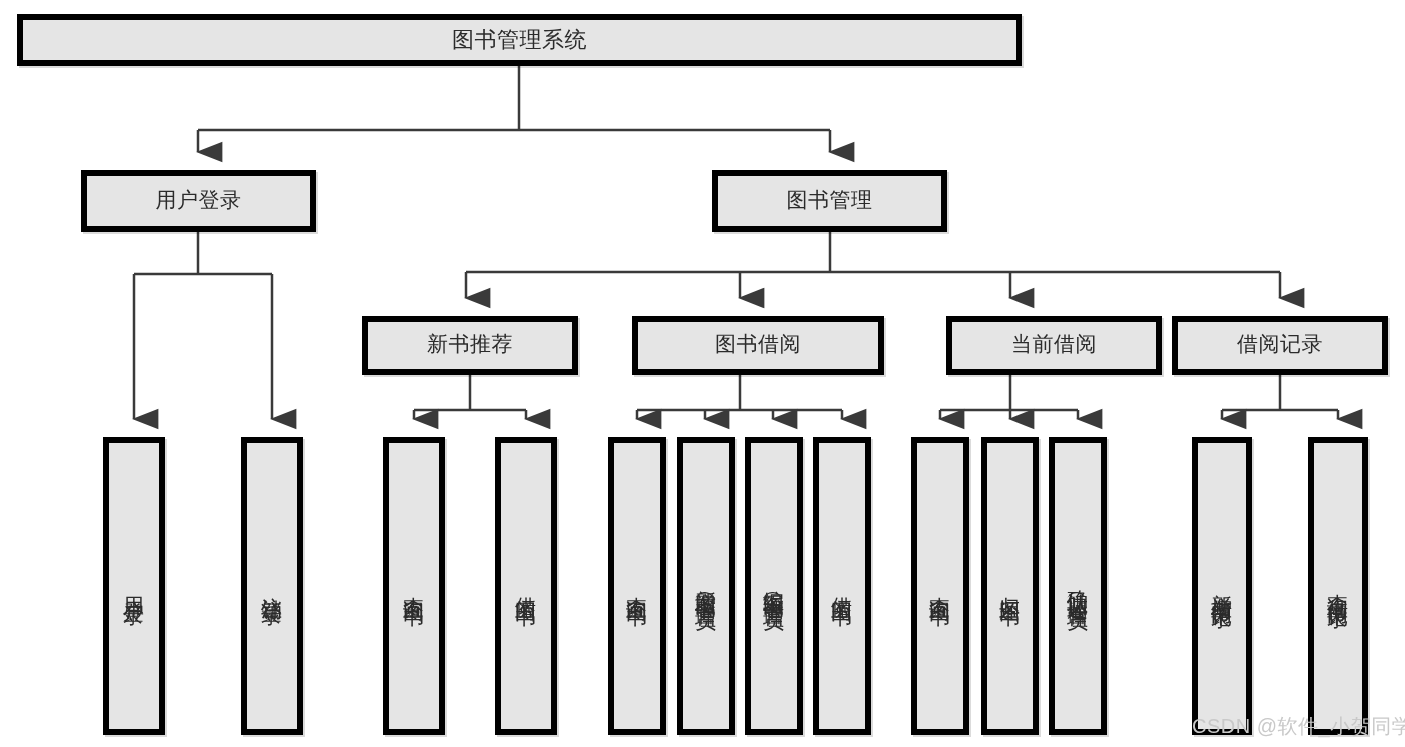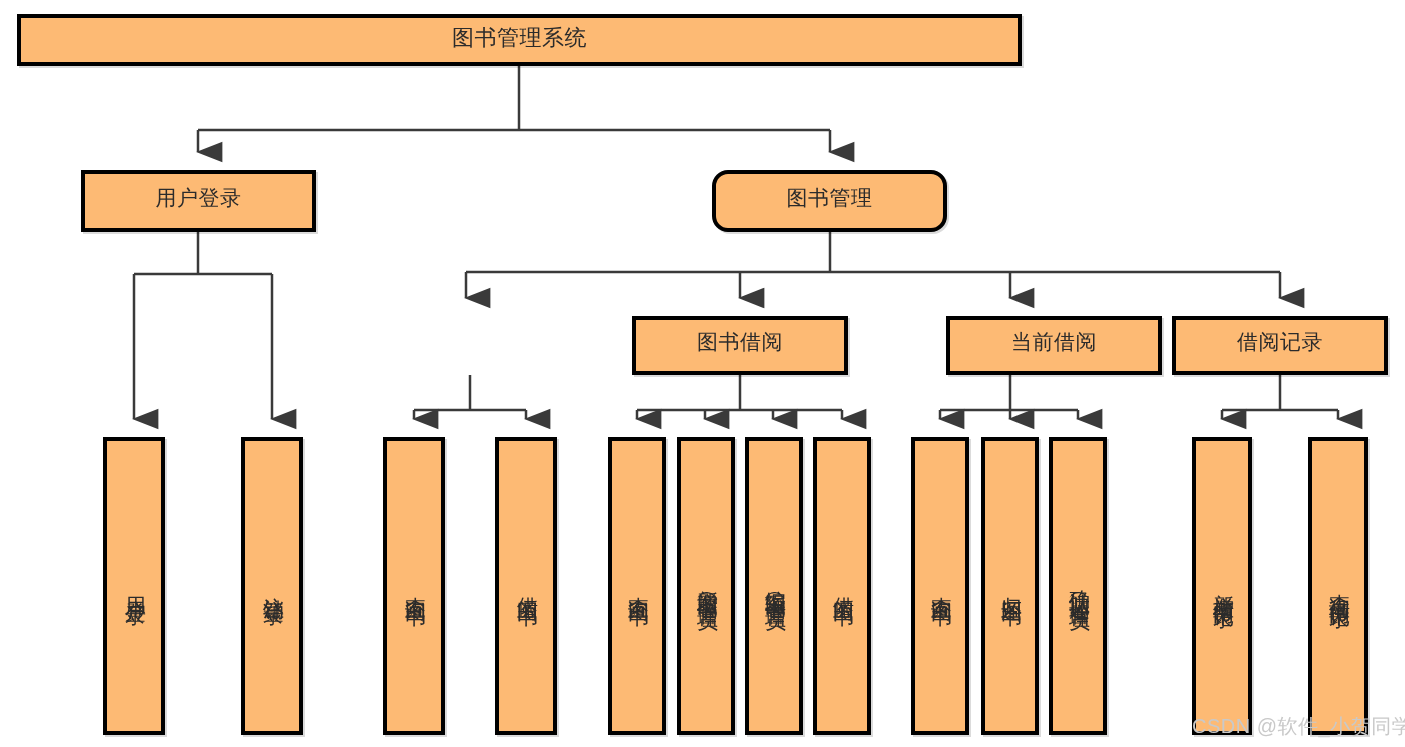--- a/index.html
+++ b/index.html
@@ -21,29 +21,28 @@
     position: absolute;
     left: 0;
     top: 0;
     width: 1405px;
     height: 747px;
     pointer-events: none;
   }
   .node {
     position: absolute;
     box-sizing: border-box;
-    background: #fdba74;
-    border: 4px solid #000000;
+    background: #e5e5e5;
+    border: 6px solid #000000;
     box-shadow: 2px 2px 0 rgba(0,0,0,0.14);
     display: flex;
     align-items: center;
     justify-content: center;
     color: #2b2b2b;
     text-rendering: geometricPrecision;
-    font-family: Liberation Mono, monospace;
   }
   .node-label {
     line-height: 1.15;
     white-space: pre;
     letter-spacing: 0.5px;
   }
   .node.horizontal .node-label {
     font-size: 21px;
   }
   .node.root .node-label {
@@ -130,26 +129,29 @@
   </svg>
 
   <div class="node root horizontal" style="left:17px; top:14px; width:1005px; height:52px;">
     <span class="node-label">图书管理系统</span>
   </div>
 
   <div class="node horizontal" style="left:81px; top:170px; width:235px; height:62px;">
     <span class="node-label">用户登录</span>
   </div>
 
-  <div class="node horizontal" style="left:712px; top:170px; width:235px; height:62px;border-radius:16px;">
+  <div class="node horizontal" style="left:712px; top:170px; width:235px; height:62px;">
     <span class="node-label">图书管理</span>
   </div>
 
-
-  <div class="node horizontal" style="left:632px; top:316px; width:216px; height:59px;">
+  <div class="node horizontal" style="left:362px; top:316px; width:216px; height:59px;">
+    <span class="node-label">新书推荐</span>
+  </div>
+
+  <div class="node horizontal" style="left:632px; top:316px; width:252px; height:59px;">
     <span class="node-label">图书借阅</span>
   </div>
 
   <div class="node horizontal" style="left:902px; top:316px; width:216px; height:59px;margin-left:44px;">
     <span class="node-label">当前借阅</span>
   </div>
 
   <div class="node horizontal" style="left:1172px; top:316px; width:216px; height:59px;">
     <span class="node-label">借阅记录</span>
   </div>

